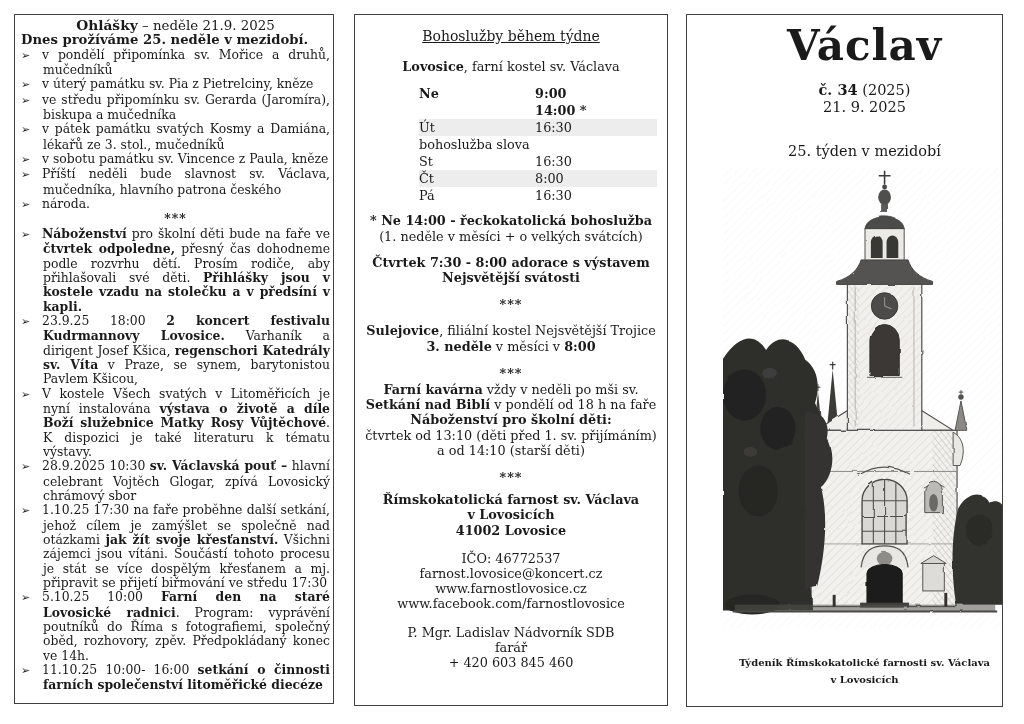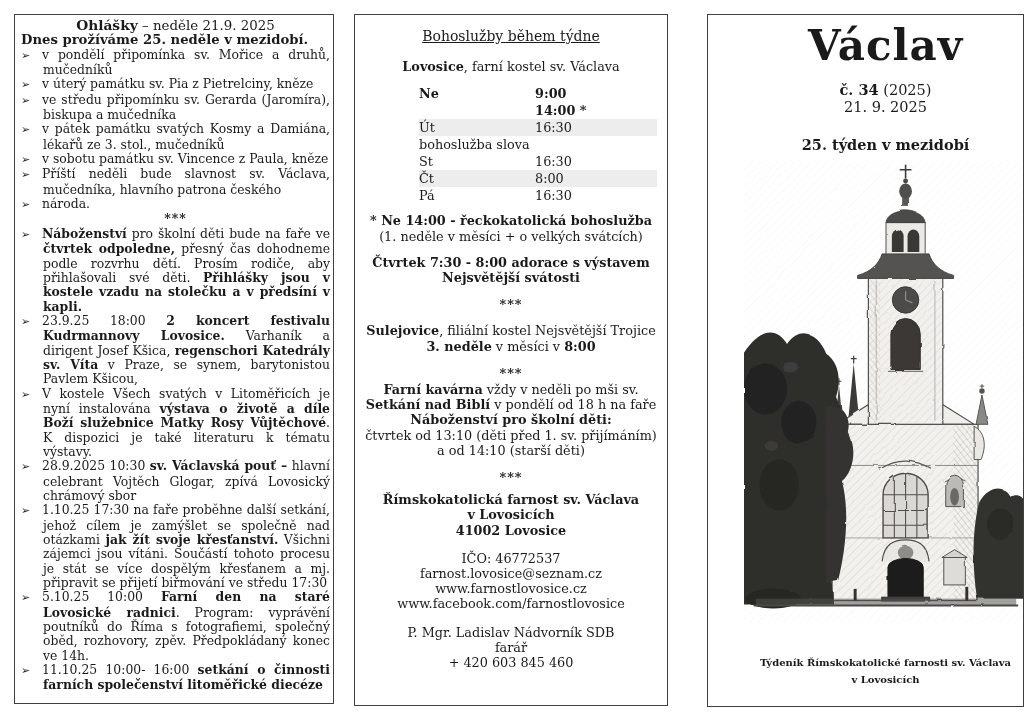--- a/index.html
+++ b/index.html
@@ -2,21 +2,21 @@
 <html><head>
 <meta charset="utf-8">
 <style>
   * { margin:0; padding:0; box-sizing:border-box; }
   html,body { width:1024px; height:724px; background:#ffffff; }
   body { font-family:"DejaVu Serif","Liberation Serif",serif; color:#1a1a1a; position:relative; }
   .sheet { position:absolute; inset:0; background:#ffffff; }
   .panel { position:absolute; top:14px; border:1px solid #3f3f3f; background:#ffffff; overflow:hidden; }
   .panel-left   { left:14px;  width:320px; height:690px; padding:3px 3px 3px 6px; }
   .panel-middle { left:354px; width:314px; height:692px; padding:0 8px; text-align:center; }
-  .panel-right  { left:707px; width:317px; height:693px; display:flex; flex-direction:column; align-items:center;padding-left:40px; }
+  .panel-right  { left:686px; width:317px; height:693px; display:flex; flex-direction:column; align-items:center;padding-left:40px; }
 
   
   .left-body { font-size:12.4px; line-height:14.35px; }
   .l-title { text-align:center; font-size:13.4px; }
   .l-title b { font-size:13.8px; }
   .l-subtitle { font-weight:bold; font-size:13.2px; }
   .bullet-item { padding-left:22px; text-indent:-22px; text-align:justify; }
   .bullet-item .glyph { display:inline-block; width:15px; text-indent:0; margin-right:6px; font-size:11px; color:#222; }
   .stars { text-align:center; font-weight:bold; letter-spacing:1px; }
 
@@ -37,21 +37,21 @@
   .m-sul1 { margin-top:11px; }
   .m-info-list { margin-top:1px; }
   .m-addr-list { margin-top:7px; font-weight:bold; }
   .m-contact-list { margin-top:13px; }
   .m-priest-list { margin-top:13px; }
 
   
   .r-title { margin-top:8px; font-size:42px; font-weight:bold; letter-spacing:1px; line-height:46px; }
   .r-issue { margin-top:12px; font-size:14.5px; }
   .r-date { margin-top:1px; font-size:14.5px; }
-  .r-week { margin-top:21px; font-size:14.5px; font-weight:bold; }
+  .r-week { margin-top:28px; font-size:14.5px; font-weight:normal; }
   .r-art { margin-top:8px; }
   .r-footer { margin-top:auto; margin-bottom:18px; text-align:center; font-weight:bold; font-size:10px; line-height:17px; }
 
   b { font-weight:bold; }
 </style>
 </head>
 <body>
 
 <div class="sheet">
 
@@ -202,21 +202,21 @@
         <div>v Lovosicích</div>
 
 
         <div>41002 Lovosice</div>
       </div>
 
     <div class="m-contact-list">
 
         <div>IČO: 46772537</div>
 
-        <div>farnost.lovosice@seznam.cz</div>
+        <div>farnost.lovosice@koncert.cz</div>
 
         <div>www.farnostlovosice.cz</div>
 
         <div>www.facebook.com/farnostlovosice</div>
       </div>
 
     <div class="m-priest-list">
 
         <div>P. Mgr. Ladislav Nádvorník SDB</div>
 

